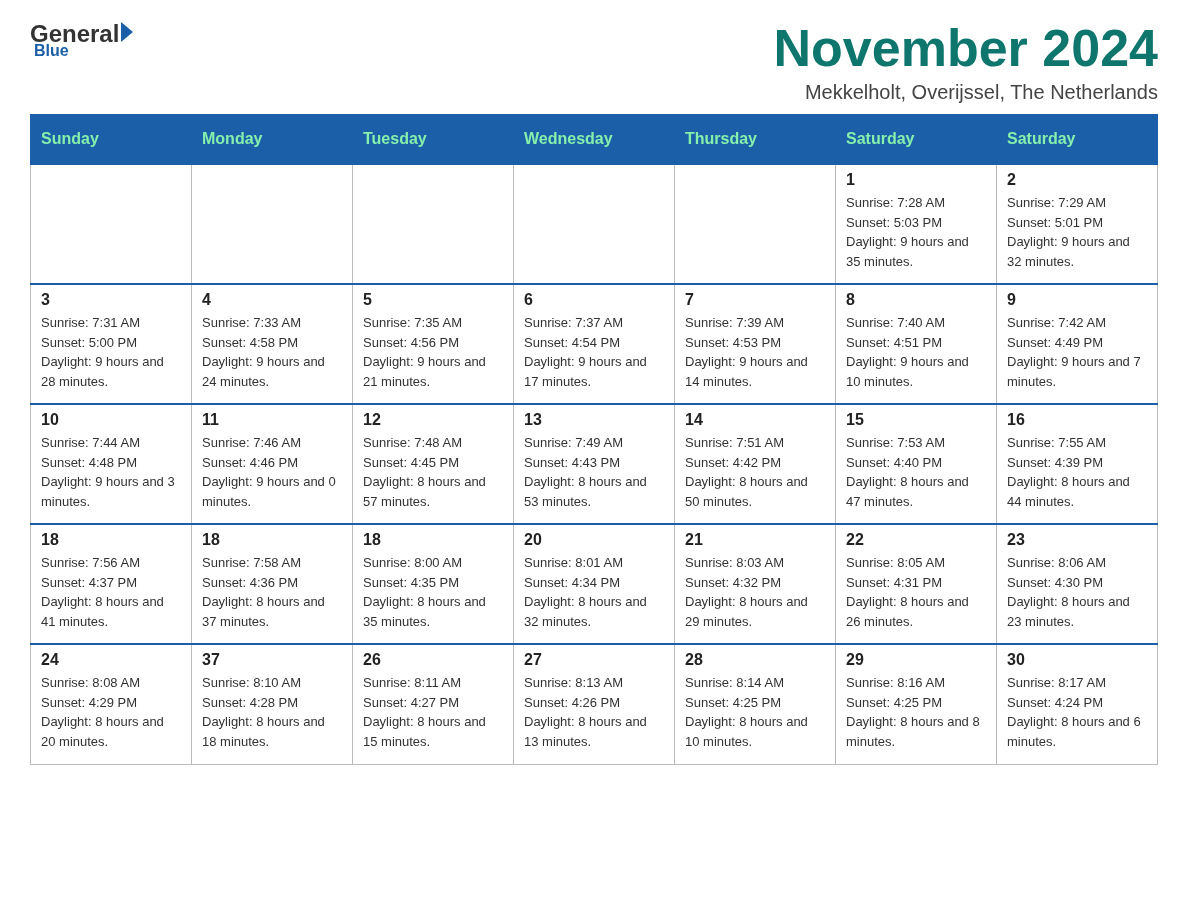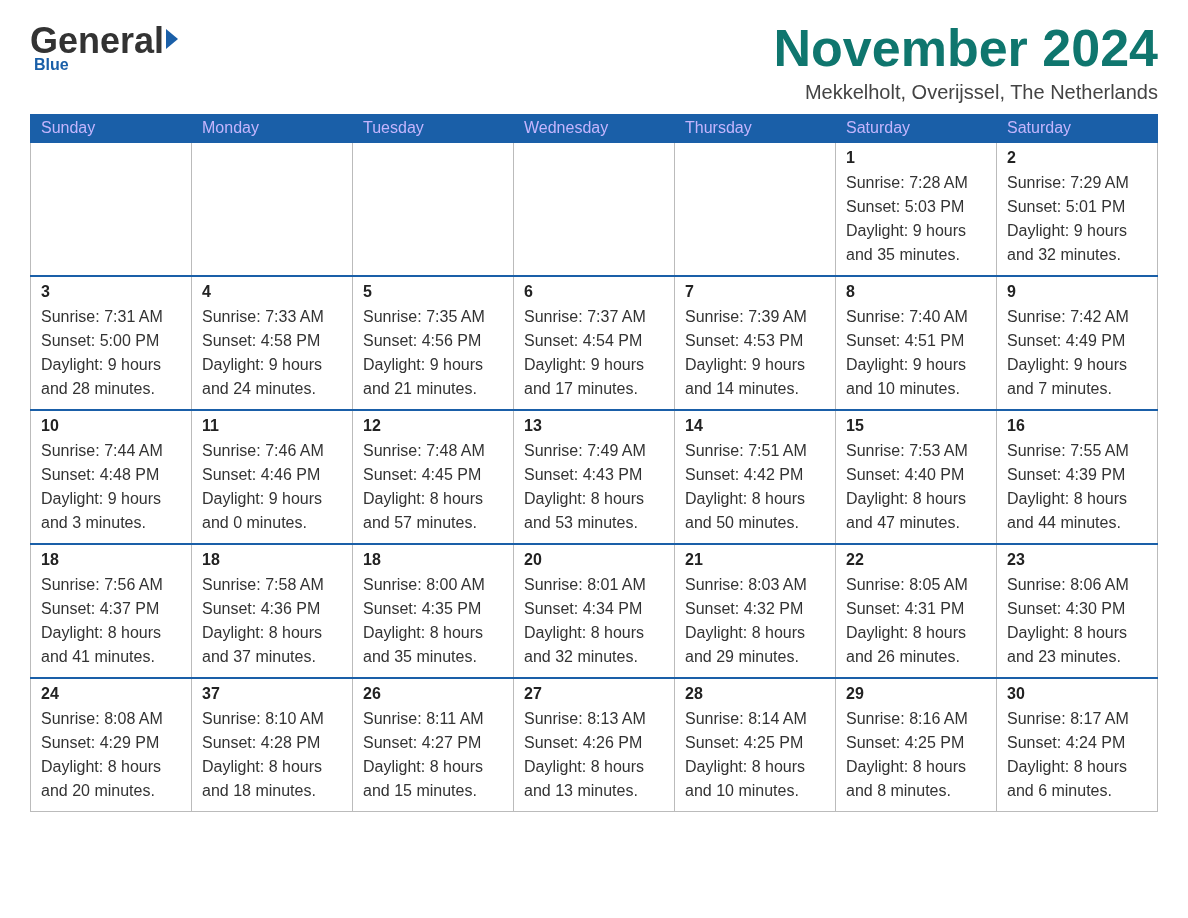--- a/index.html
+++ b/index.html
@@ -18,21 +18,21 @@
       margin-bottom: 10px;
     }
     .logo {
       display: flex;
       flex-direction: column;
       align-items: flex-start;
     }
     .logo-text {
       display: flex;
       align-items: center;
-      font-size: 36px;
+      font-size: 24px;
       font-weight: bold;
       color: #333;
     }
     .logo-general { color: #333; }
     .logo-arrow {
       width: 0;
       height: 0;
       border-left: 12px solid #1a5fa8;
       border-top: 10px solid transparent;
       border-bottom: 10px solid transparent;
@@ -53,46 +53,46 @@
       color: #444;
       margin-top: 4px;
     }
     .calendar {
       width: 100%;
       border-collapse: collapse;
       margin-top: 10px;
     }
     .calendar th {
       background-color: #1a5fa8;
-      color: #c4b5fd;
-      padding: 4px 10px;
+      color: #86efac;
+      padding: 15px 10px;
       text-align: left;
       font-size: 16px;
-      font-weight: normal;
+      font-weight: bold;
       border: 1px solid #1a5fa8;
     }
     .calendar td {
       width: 14.28%;
       vertical-align: top;
       padding: 6px 10px 8px 10px;
       border: 1px solid #bbb;
       border-top: 2px solid #1a5fa8;
       font-size: 13px;
       height: 120px;
       background: #fff;
     }
     .day-number {
       font-size: 16px;
       font-weight: bold;
       color: #222;
       display: block;
       margin-bottom: 4px;
     }
     .day-info {
-      font-size: 16px;
+      font-size: 13px;
       color: #333;
       line-height: 1.5;
     }
     .empty-cell {
       background: #f9f9f9;
     }
     .logo-line2 {
       font-size: 16px;
       font-weight: bold;
       color: #1a5fa8;

